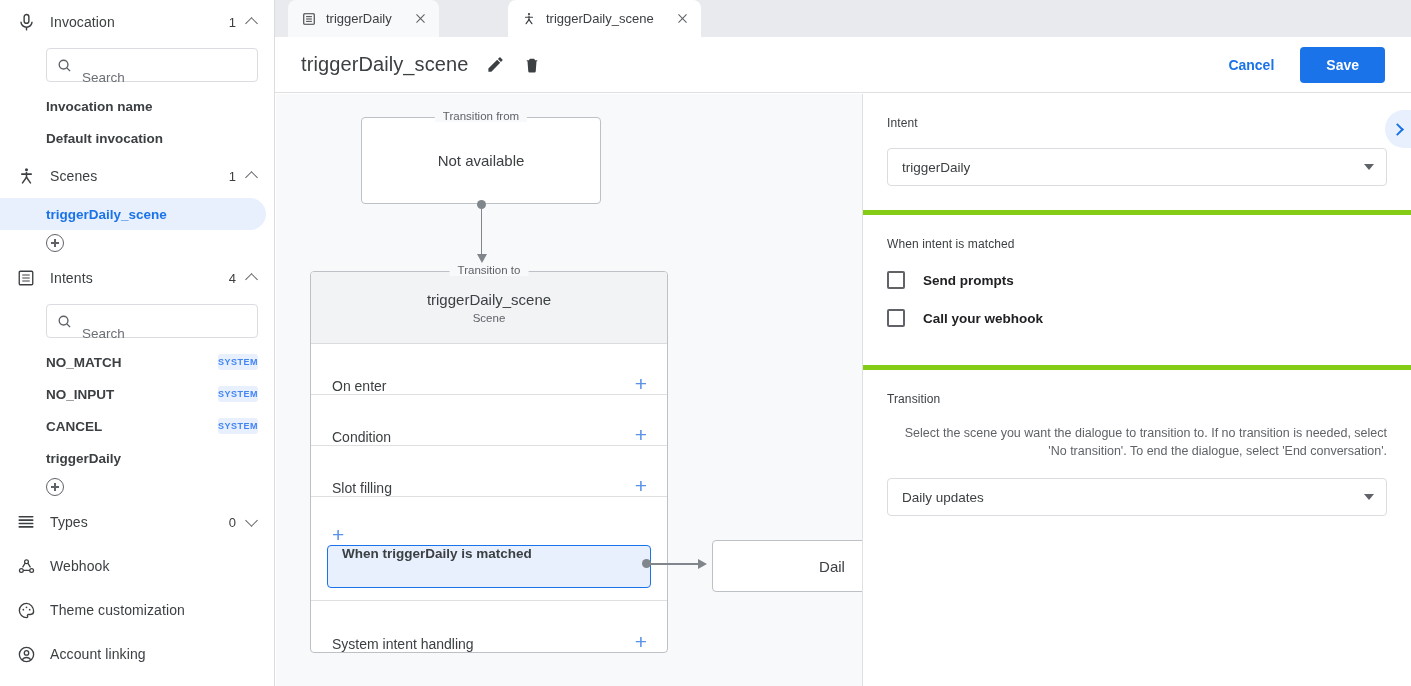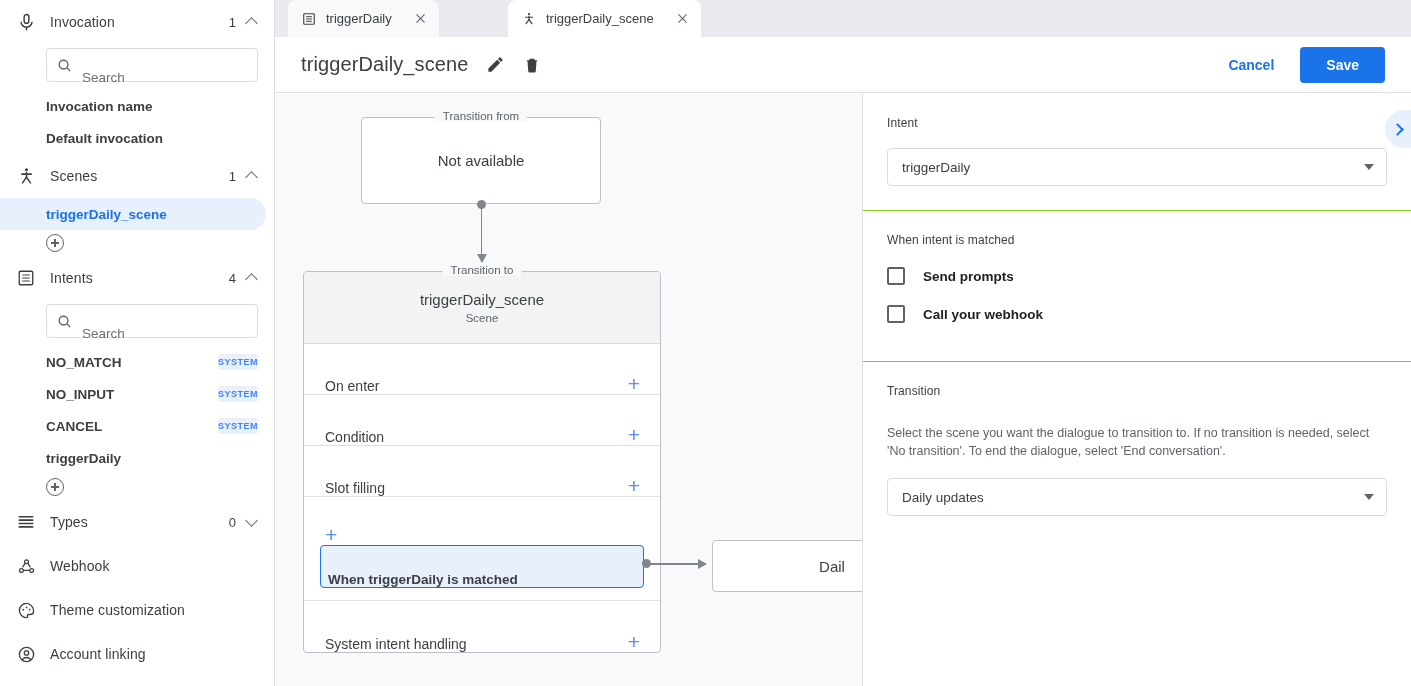--- a/index.html
+++ b/index.html
@@ -126,42 +126,42 @@
     background: #f8f9fa; padding: 0 8px; font-size: 11.5px; color: #5f6368;
     white-space: nowrap;
   }
 
   #node-from { left: 85px; top: 23px; width: 240px; height: 87px; }
   #node-from .body {
     height: 100%; display: flex; align-items: center; justify-content: center;
     font-size: 15px; color: #3c4043;
   }
 
-  #node-to { left: 27px; top: 177px; width: 358px; height: 382px; background: #fff; }
+  #node-to { left: 34px; top: 177px; width: 358px; height: 382px; background: #fff; }
   #node-to .scene-head {
     background: #f1f3f4; border-bottom: 1px solid #dadce0;
     height: 72px; display: flex; flex-direction: column;
     align-items: center; justify-content: center;
     border-top-left-radius: 3px; border-top-right-radius: 3px;
   }
   .scene-title { font-size: 15px; color: #3c4043; }
   .scene-sub { font-size: 11.5px; color: #5f6368; margin-top: 4px; }
   .scene-row {
     height: 51px; display: flex; align-items: flex-end;
     padding: 0 20px 0 21px; border-bottom: 1px solid #e0e0e0;
     font-size: 14px; color: #3c4043; cursor: pointer;
   }
   .scene-row .rlabel { flex: 1; }
   .plus { color: #5a92e8; font-size: 21px; line-height: 1; cursor: pointer; }
   .scene-block { border-bottom: 1px solid #e0e0e0; padding-bottom: 12px; }
   .scene-block .scene-row { border-bottom: none; height: 48px; }
   .chip {
     margin: 0 16px 0 16px; height: 43px; border: 1px solid #1a73e8;
-    background: #e8f0fe; border-radius: 4px; display: flex; align-items: flex-end;
-    padding: 0 7px; font-size: 13.5px; color: #3c4043; font-weight: bold;
+    background: #e8f0fe; border-radius: 4px; display: flex; align-items: flex-start;
+    padding: 0 14px; font-size: 13.5px; color: #3c4043; font-weight: bold;
     cursor: pointer; position: relative;
   }
   .scene-row.last { border-bottom: none; }
 
   
   .dot {
     position: absolute; width: 9px; height: 9px; border-radius: 50%;
     background: #80868b;
   }
   .vline { position: absolute; width: 1.4px; background: #80868b; }
@@ -184,23 +184,23 @@
     height: 100%; display: flex; align-items: center; justify-content: center;
     font-size: 15px; color: #3c4043;
   }
 
   
   #rpanel {
     position: absolute; left: 862px; top: 94px; width: 549px; height: 592px;
     background: #fff; border-left: 1px solid #e0e0e0; overflow: hidden;
   }
   .psec { padding: 22px 24px 24px 24px; }
-  .psec + .psec { border-top: 1px solid #84cc16; }
+  .psec + .psec { border-top: 5px solid #84cc16; }
   .psec-title { font-size: 12px; color: #3c4043; letter-spacing: .1px; }
-  .psec-desc { font-size: 12.5px; color: #5f6368; line-height: 1.45; margin-top: 26px; }
+  .psec-desc { font-size: 12.5px; color: #5f6368; line-height: 1.45; margin-top: 18px; text-align: right; }
   .select {
     margin-top: 18px; height: 38px; border: 1px solid #dadce0; border-radius: 4px;
     display: flex; align-items: center; padding: 0 12px 0 14px;
     font-size: 13.5px; color: #3c4043; cursor: pointer; background: #fff;
   }
   .select .sval { flex: 1; }
   .caret {
     width: 0; height: 0; border-left: 5px solid transparent;
     border-right: 5px solid transparent; border-top: 6px solid #5f6368;
   }

